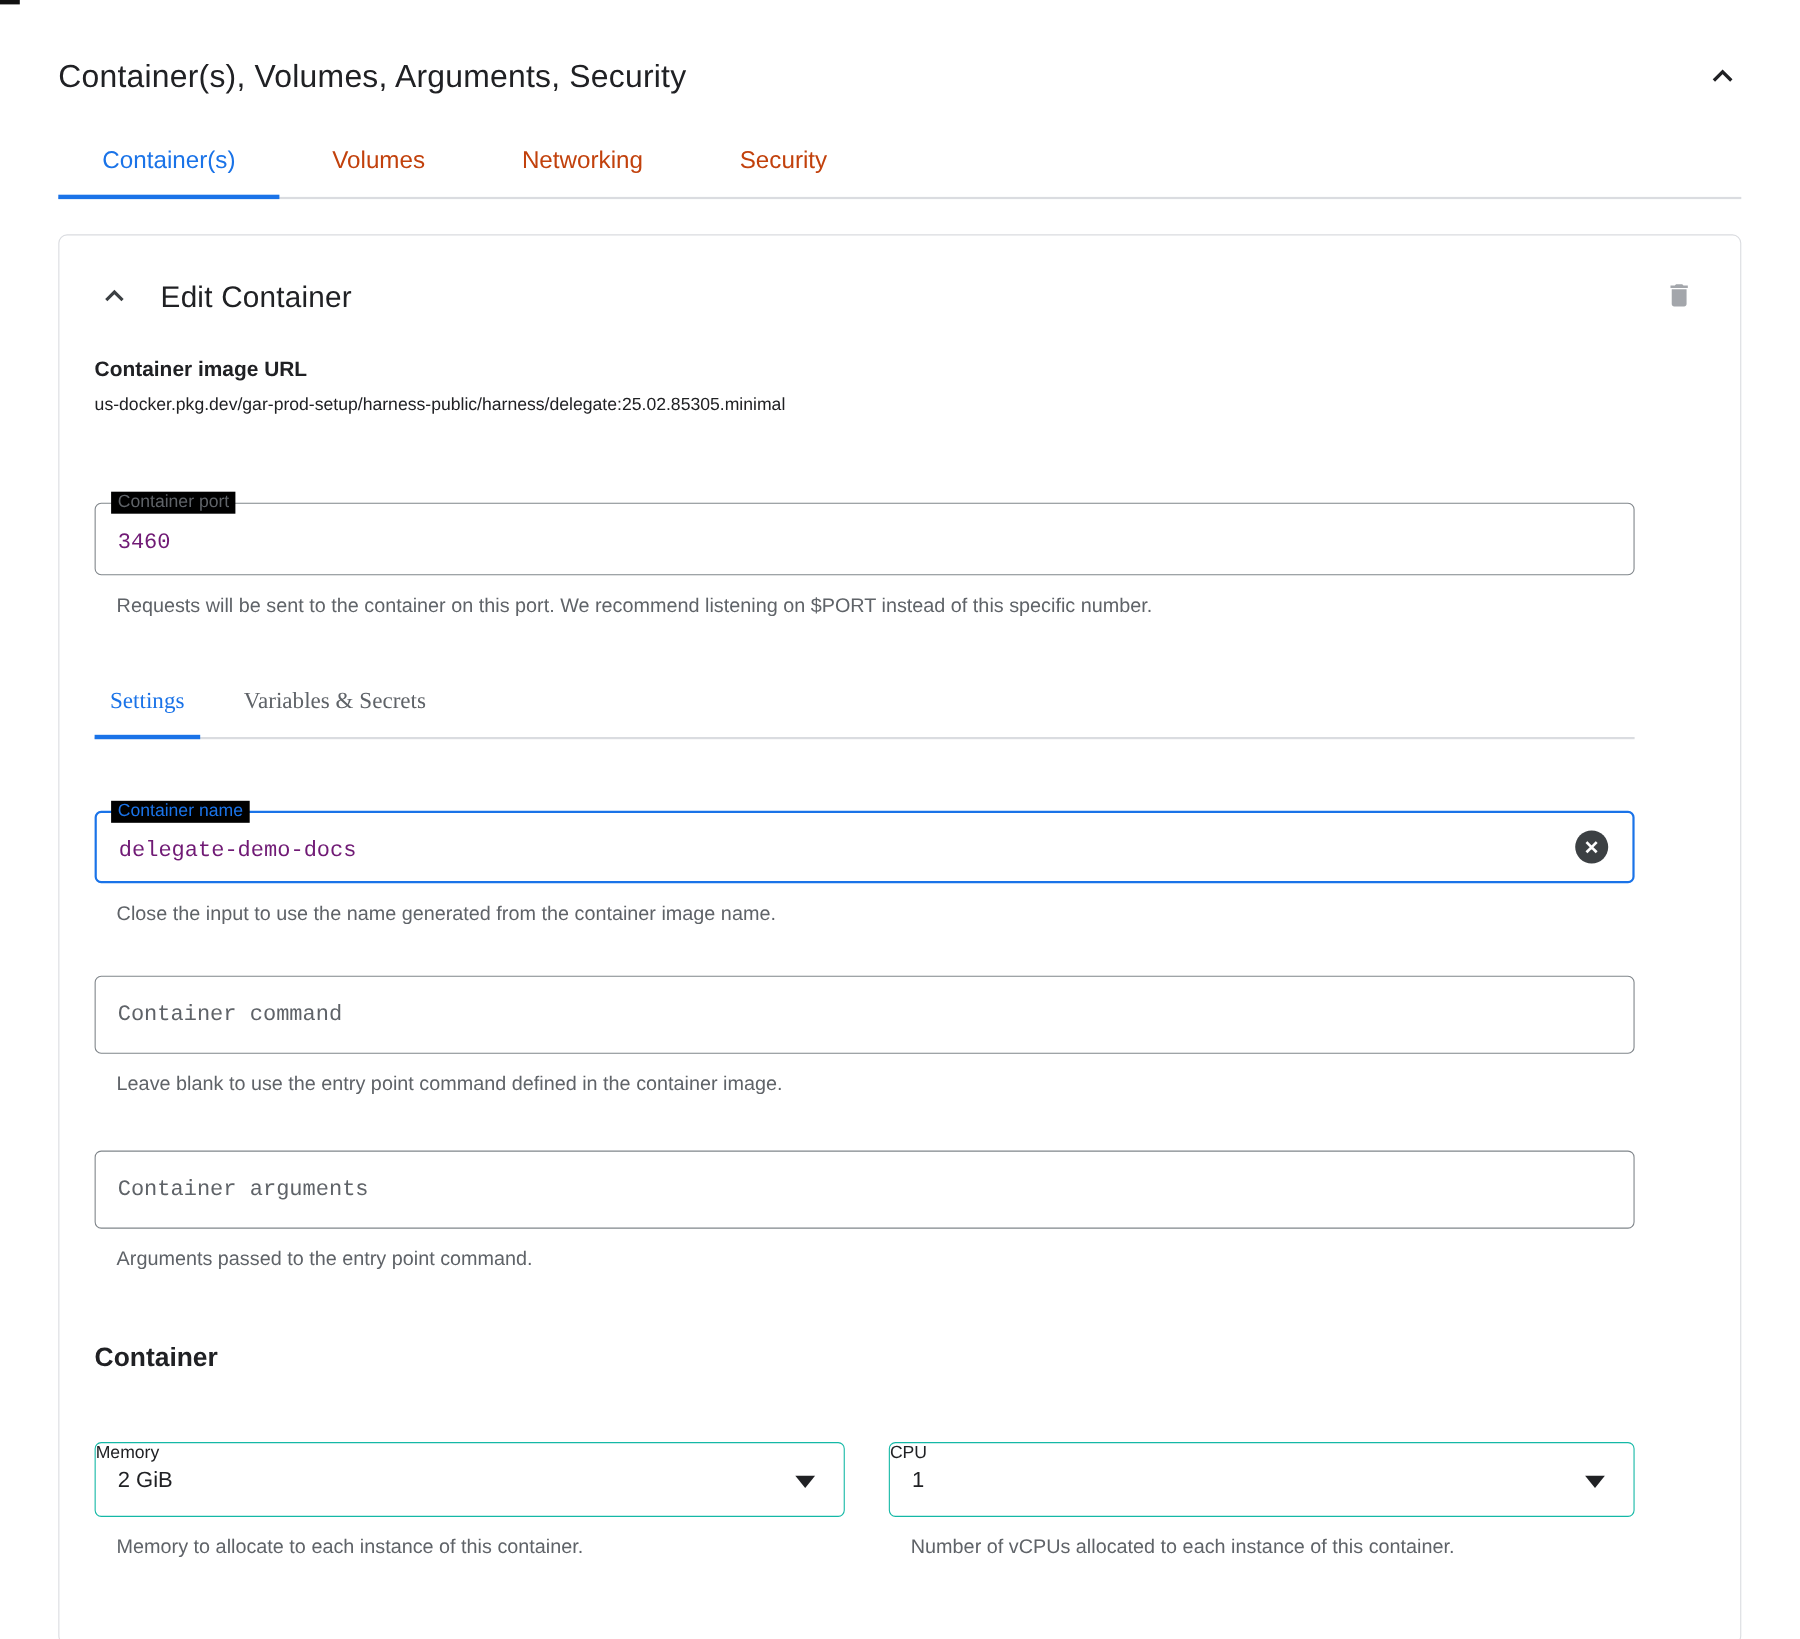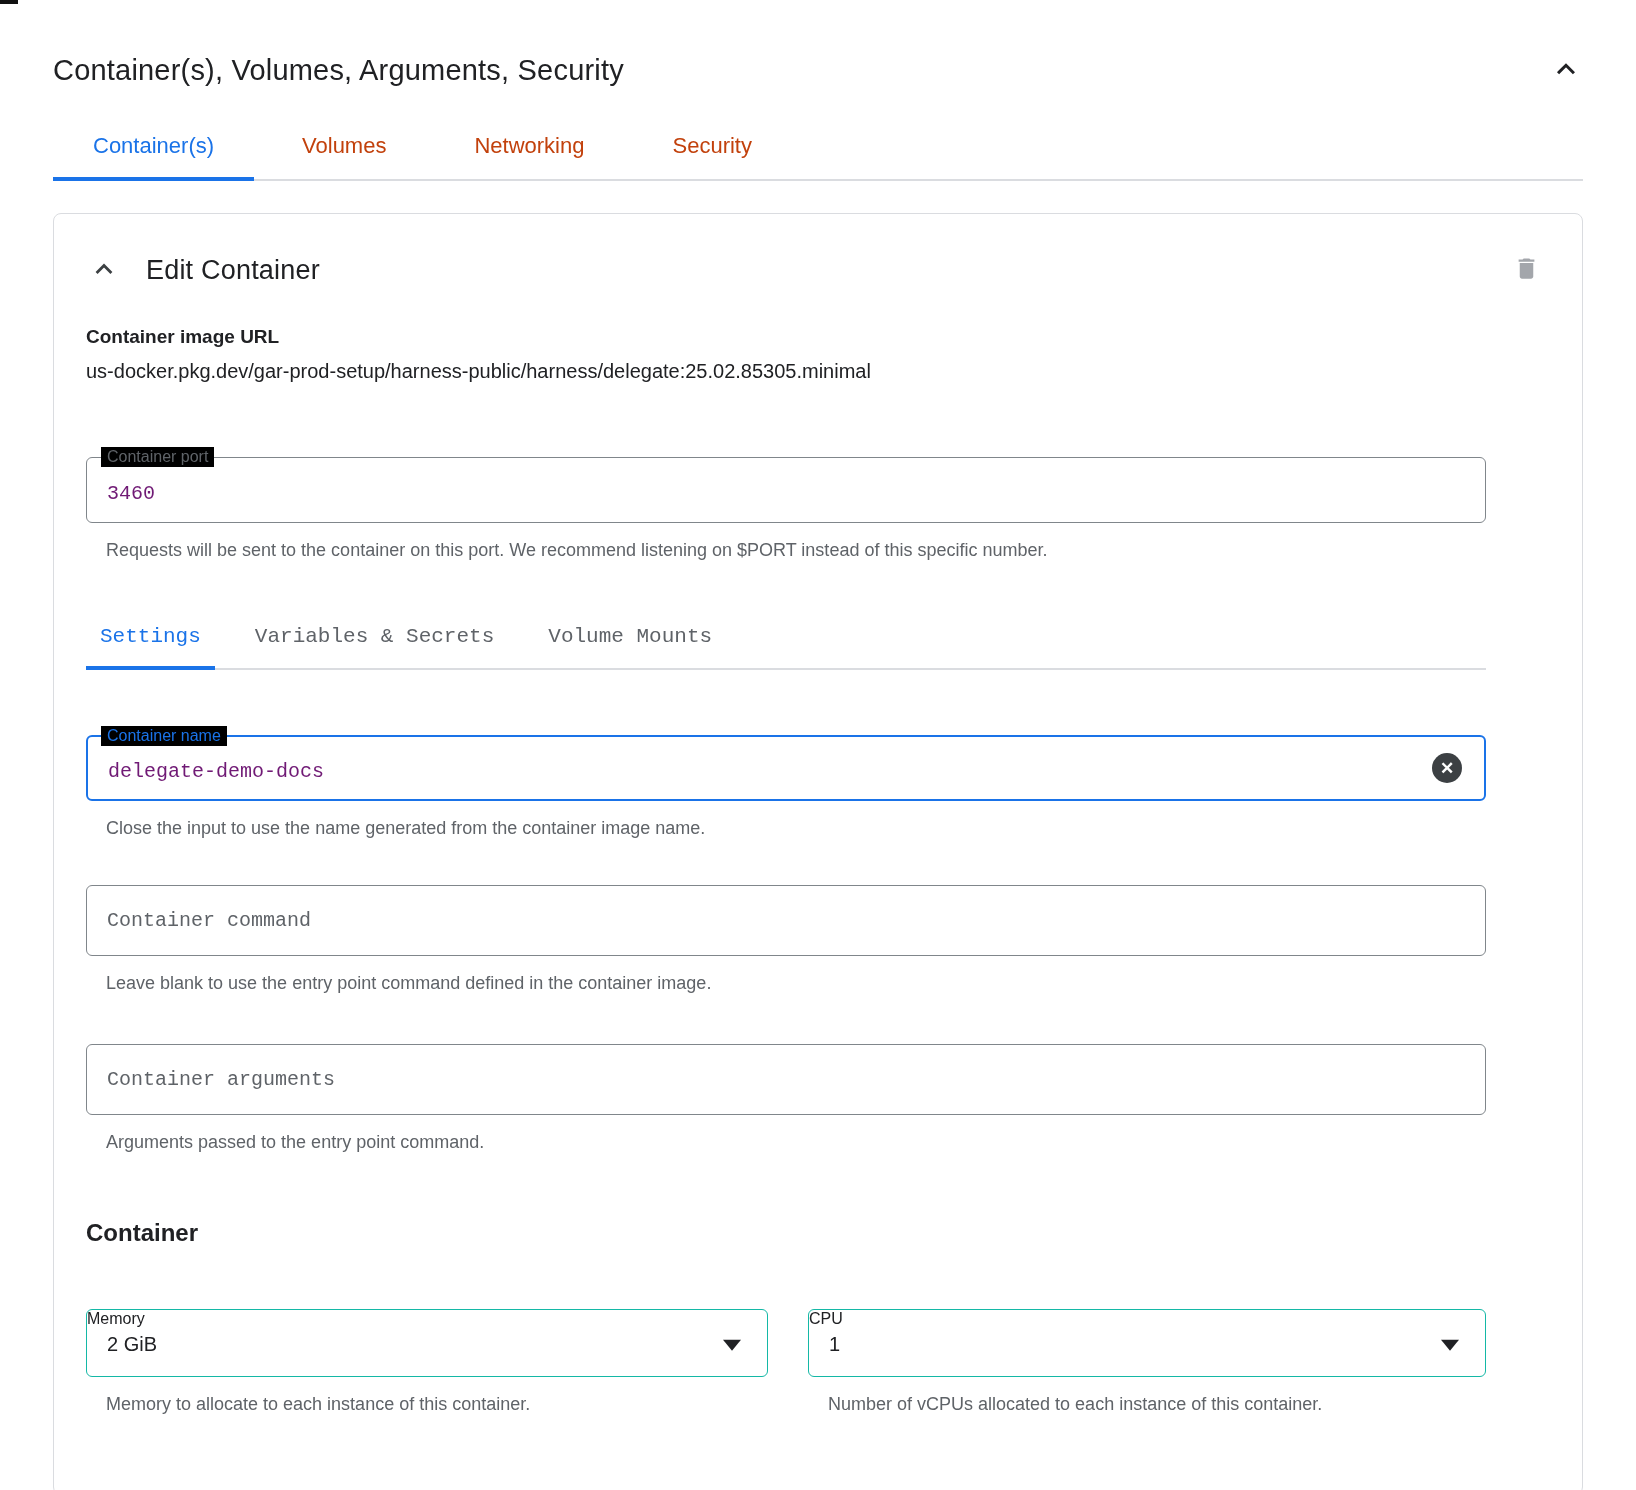--- a/index.html
+++ b/index.html
@@ -26,21 +26,21 @@
     background:#fff; }
   .card-inner { padding:34px 40px 0 32px; }
   .fields { width:1400px; }
 
   .edit-header { display:flex; align-items:center; height:44px; }
   .edit-header .chev { margin-left:2px; }
   .edit-title { font-size:27px; font-weight:400; color:#202124; margin-left:26px; letter-spacing:0.2px; }
   .trash-btn { margin-left:auto; }
 
   .image-url-label { margin-top:34px; font-size:19px; font-weight:700; color:#202124; }
-  .image-url-value { margin-top:12px; font-size:20px; color:#202124; height:26px; }
+  .image-url-value { margin-top:12px; font-size:16px; color:#202124; height:26px; }
 
   
   .field { position:relative; border:1px solid #80868b; border-radius:6px; height:66px; background:#fff; }
   .field .notch-label { position:absolute; top:-11px; left:14px; background:#000000; padding:0 6px;
     font-size:16px; color:#5f6368; line-height:20px; white-space:nowrap; }
   .field input { width:100%; height:100%; border:none; outline:none; background:transparent;
     padding:6px 64px 0 20px; font-size:20px; color:#701a75; font-family:Liberation Mono, monospace; }
   .field input::placeholder { color:#5f6368; opacity:1; }
   .field.focused { border:2px solid #1a73e8; }
   .field.focused .notch-label { color:#1a73e8; left:13px; }
@@ -50,21 +50,21 @@
   .helper { margin:15px 0 0 20px; font-size:18px; color:#5f6368; line-height:24px; }
 
   .clear-btn { position:absolute; right:22px; top:50%; transform:translateY(-50%);
     width:30px; height:30px; border-radius:50%; background:#3c4043; border:none; cursor:pointer;
     display:flex; align-items:center; justify-content:center; }
   .clear-x { color:#fff; font-size:17px; font-weight:700; line-height:1; }
 
   
   .inner-tabs { display:flex; margin-top:47px; border-bottom:2px solid #dadce0; width:1400px; }
   .inner-tab { font-size:21px; color:#5f6368; padding:16px 14px 20px 14px; margin-right:26px;
-    position:relative; cursor:pointer; background:none; border:none; font-family:Liberation Mono, monospace; }
+    position:relative; cursor:pointer; background:none; border:none; font-family:Liberation Serif, serif; }
   .inner-tab.active { color:#1a73e8; }
   .inner-tab.active::after { content:""; position:absolute; left:0; right:0; bottom:-2px; height:4px; background:#1a73e8; }
 
   .mt-name { margin-top:65px; }
   .mt-cmd { margin-top:45px; }
   .mt-args { margin-top:49px; }
 
   .resources-title { margin-top:65px; font-size:24px; font-weight:600; color:#202124; }
 
   
@@ -132,21 +132,20 @@
 
         <div class="field" style="margin-top:71px;">
           <span class="notch-label">Container port</span>
           <input type="text" value="3460" style="">
         </div>
         <div class="helper">Requests will be sent to the container on this port. We recommend listening on $PORT instead of this specific number.</div>
 
         <div class="inner-tabs">
           <button class="inner-tab active">Settings</button>
           <button class="inner-tab">Variables &amp; Secrets</button>
-          <button class="inner-tab">Volume Mounts</button>
         </div>
 
         <div class="field focused mt-name">
           <span class="notch-label">Container name</span>
           <input type="text" value="delegate-demo-docs" style="">
           <button class="clear-btn">
             <span class="clear-x">✕</span>
           </button>
         </div>
         <div class="helper">Close the input to use the name generated from the container image name.</div>

